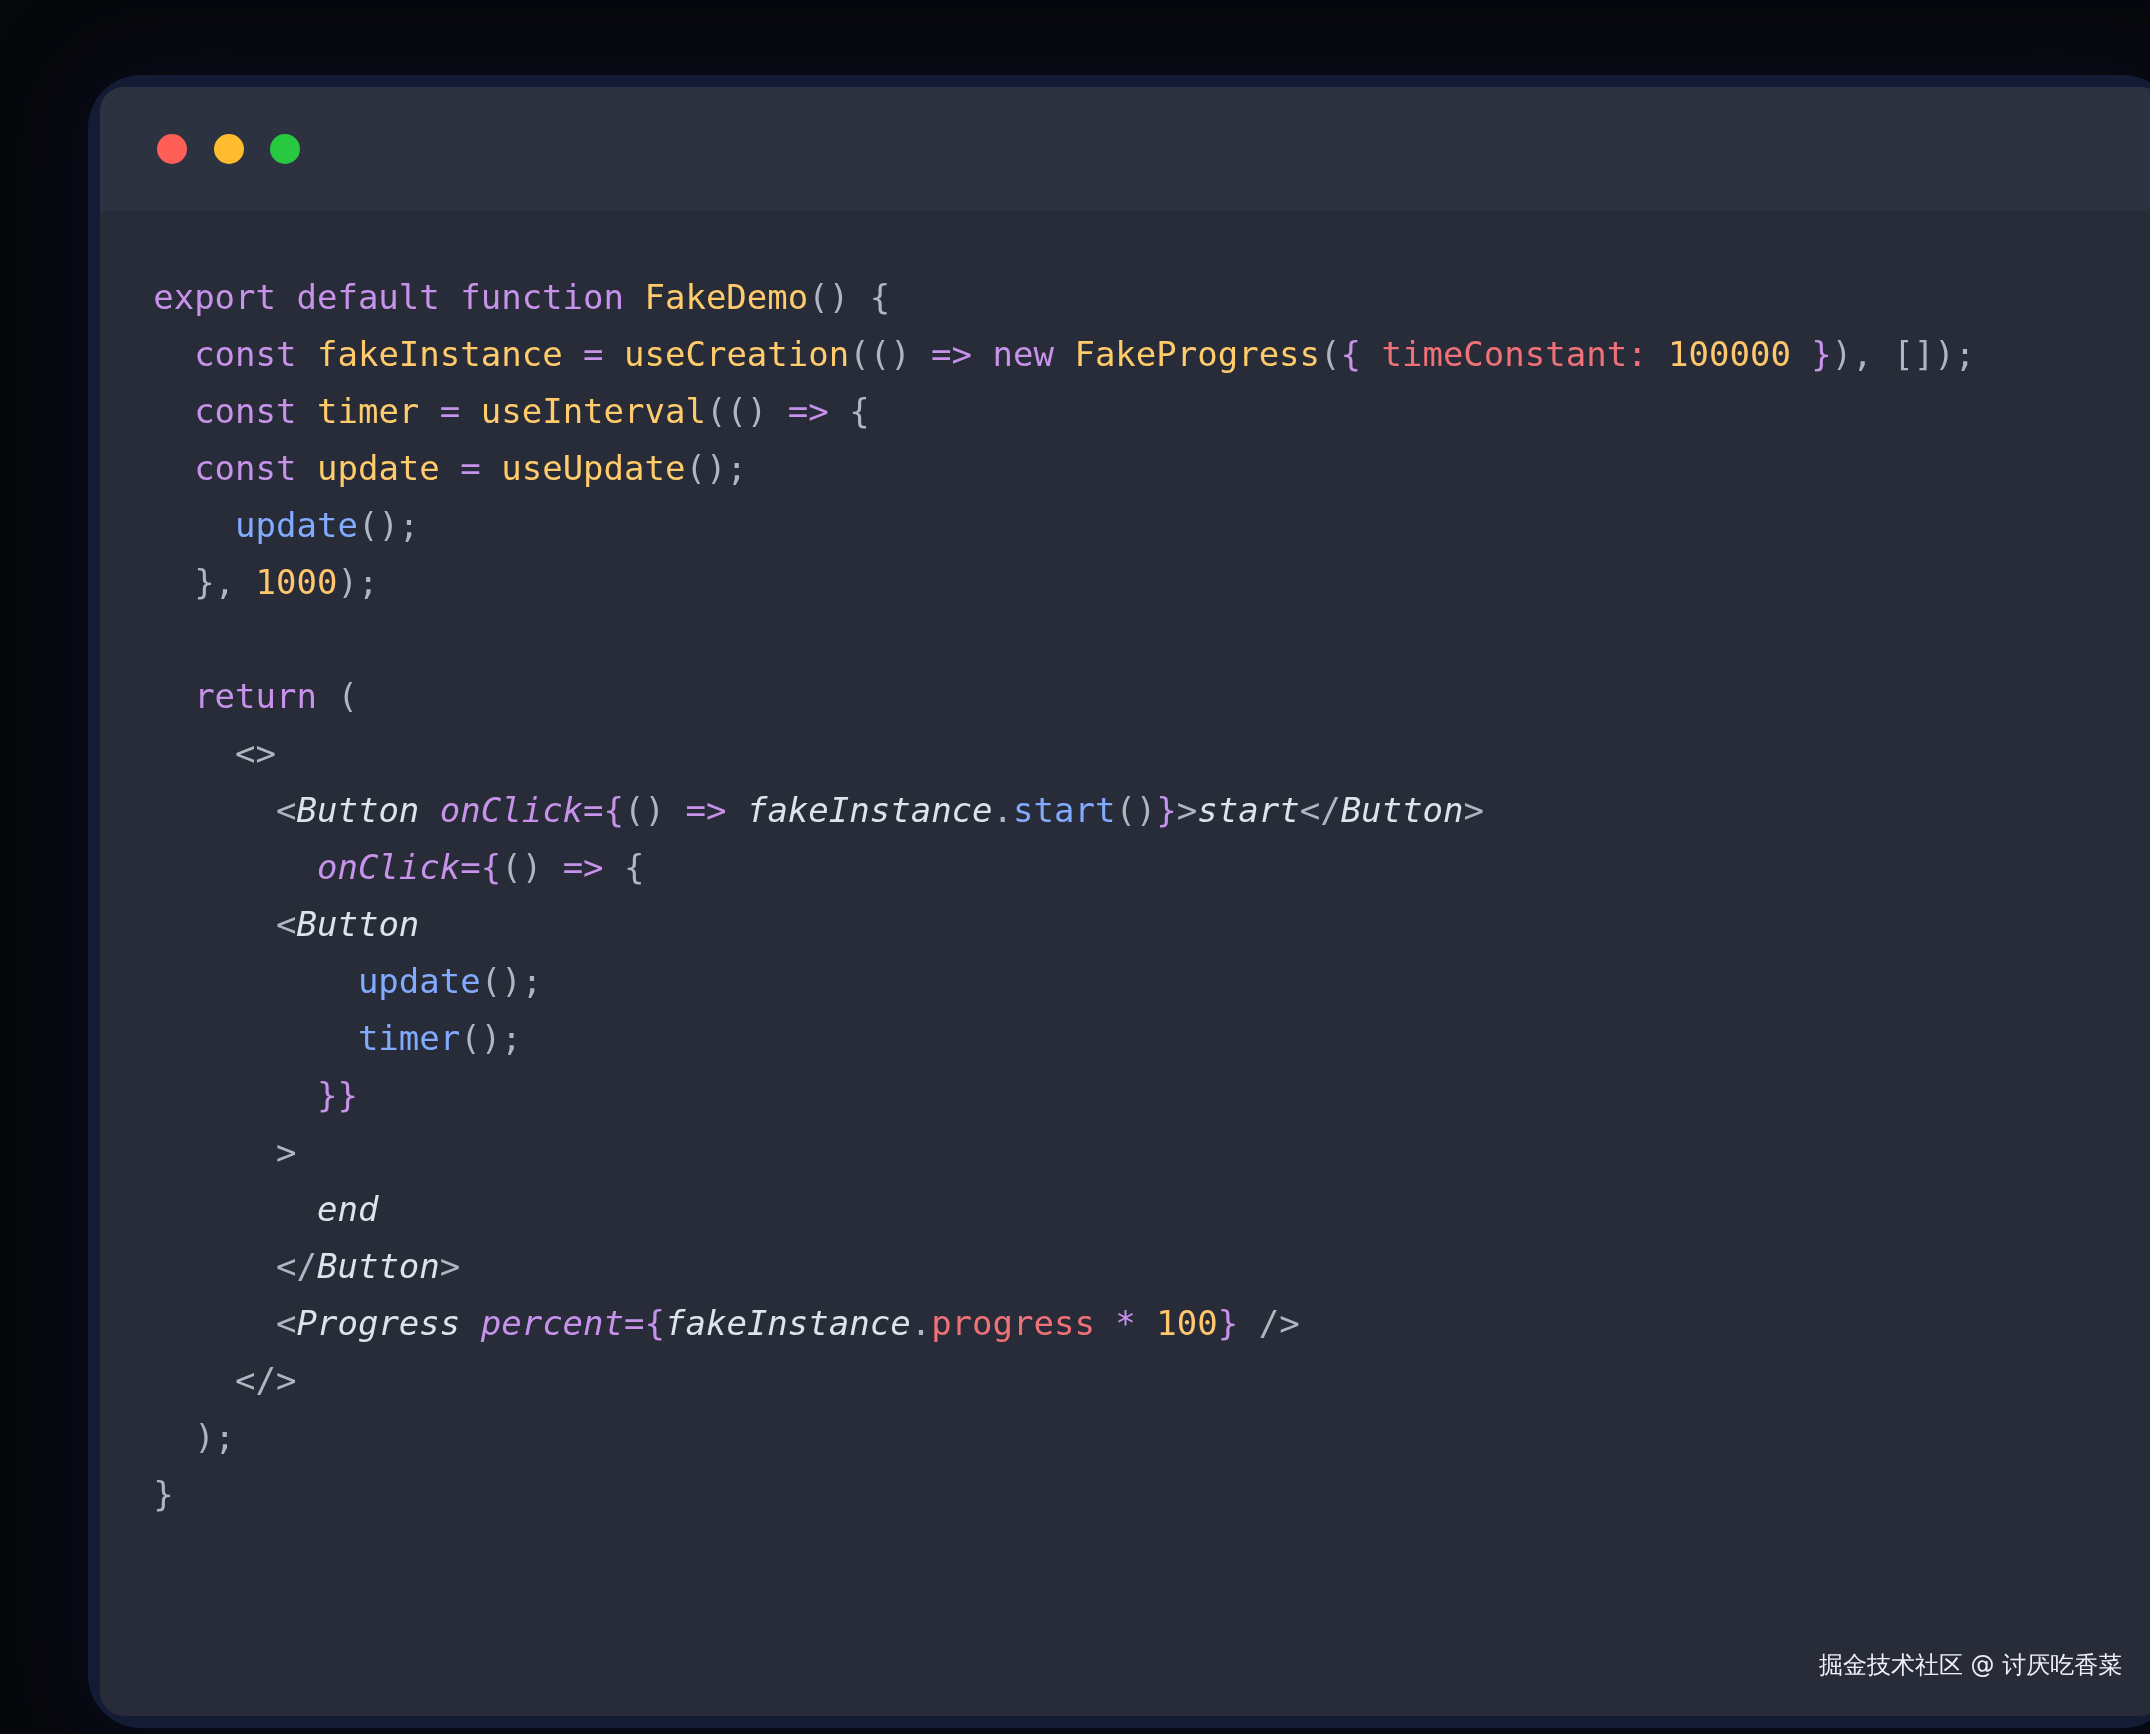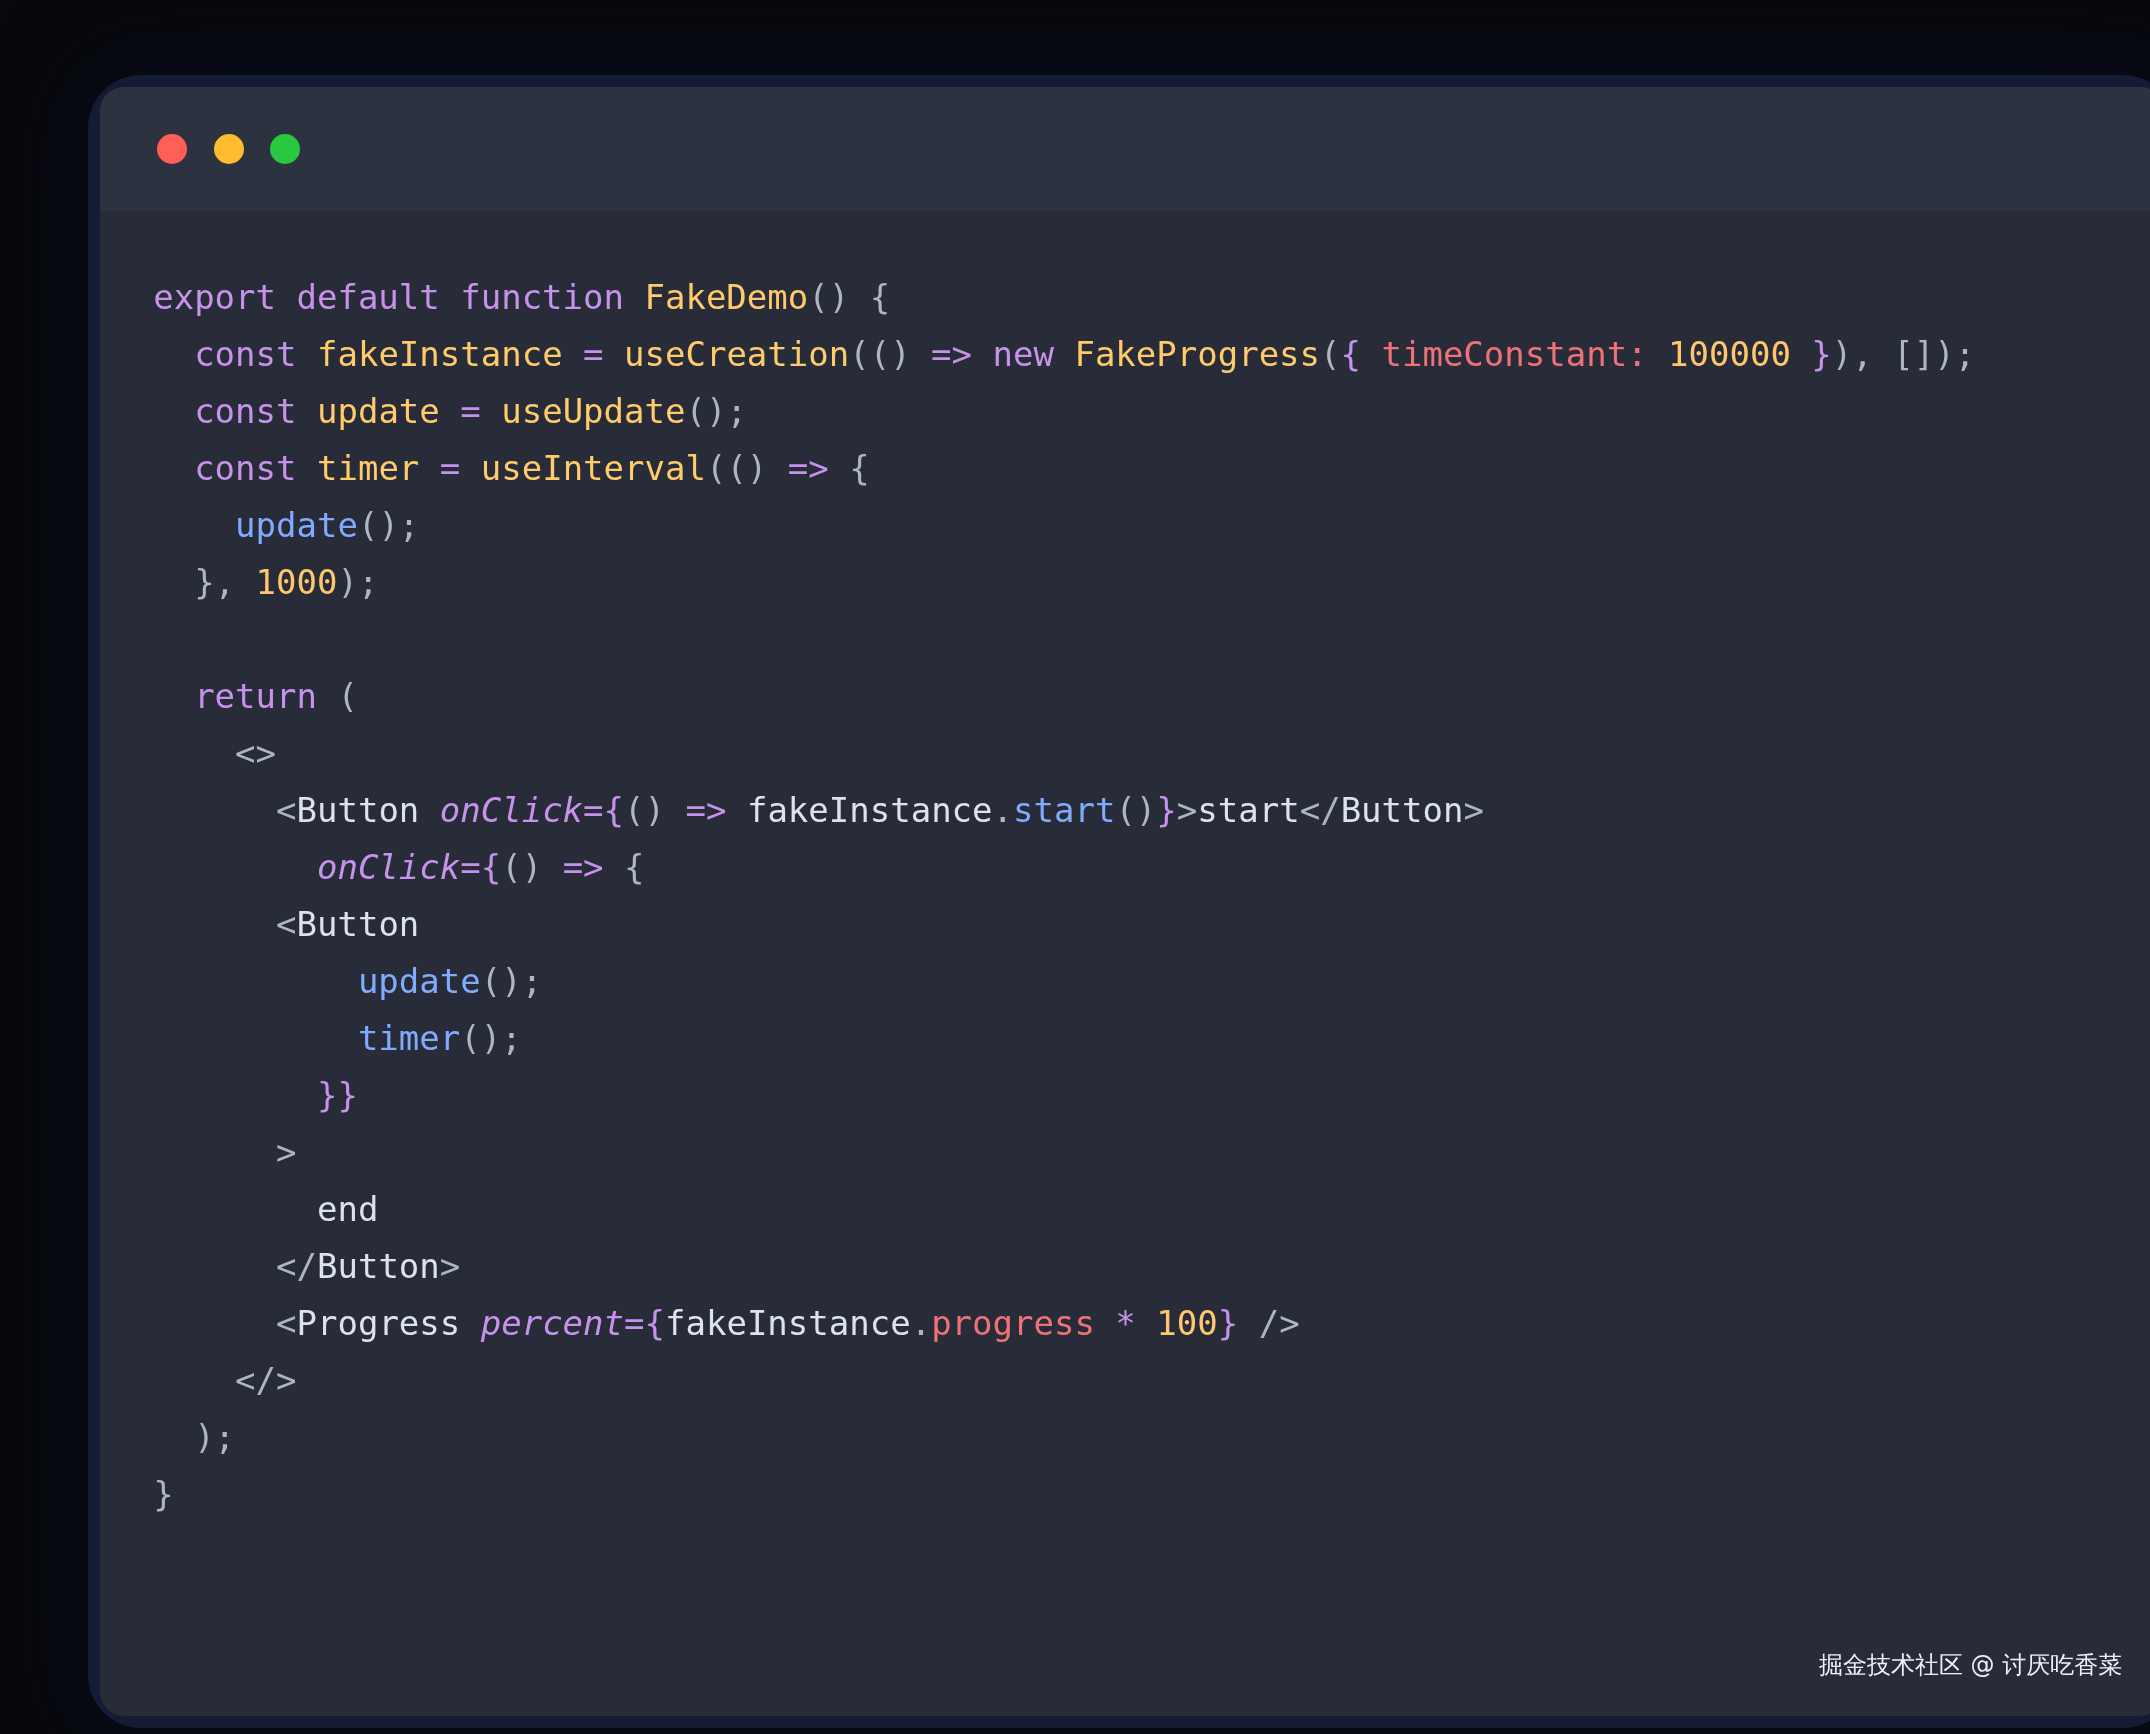--- a/index.html
+++ b/index.html
@@ -42,21 +42,21 @@
     font-size: 34px;
     line-height: 57px;
     min-height: 57px;
     font-family: "DejaVu Sans Mono", "Liberation Mono", monospace;
   }
   .tok-kw   { color: var(--kw,   #c792ea); }
   .tok-fn   { color: var(--fn,   #ffcb6b); }
   .tok-num  { color: var(--num,  #ffc66d); }
   .tok-prop { color: var(--prop, #f07178); }
   .tok-call { color: var(--call, #82aaff); }
-  .tok-txt  { color: var(--txt,  #dde3ec); }
+  .tok-txt  { color: var(--txt,  #dde3ec); font-style: italic; }
   .tok-pn   { color: var(--pn,   #aeb6c2); }
   .tok-at   { color: var(--at,   #c792ea); font-style: italic; }
   .watermark {
     position: absolute;
     right: 42px;
     bottom: 35px;
     font-family: "DejaVu Sans", "Liberation Sans", sans-serif;
     font-size: 24px;
     color: #eef1f6;
   }
@@ -69,22 +69,22 @@
     <div class="titlebar">
       <div class="dots">
           <div class="dot" style="background: rgb(255, 95, 87);"></div>
           <div class="dot" style="background: rgb(254, 188, 46);"></div>
           <div class="dot" style="background: rgb(40, 200, 64);"></div>
         </div>
     </div>
     <div class="code-area">
         <div class="code-line"><span class="tok-kw">export default function </span><span class="tok-fn">FakeDemo</span><span class="tok-pn">() {</span></div>
         <div class="code-line"><span class="tok-pn">  </span><span class="tok-kw">const </span><span class="tok-fn">fakeInstance </span><span class="tok-kw">= </span><span class="tok-fn">useCreation</span><span class="tok-pn">(() </span><span class="tok-kw">=&gt; </span><span class="tok-kw">new </span><span class="tok-fn">FakeProgress</span><span class="tok-pn">(</span><span class="tok-kw">{ </span><span class="tok-prop">timeConstant: </span><span class="tok-num">100000 </span><span class="tok-kw">}</span><span class="tok-pn">), []);</span></div>
+        <div class="code-line"><span class="tok-pn">  </span><span class="tok-kw">const </span><span class="tok-fn">timer </span><span class="tok-kw">= </span><span class="tok-fn">useInterval</span><span class="tok-pn">(() </span><span class="tok-kw">=&gt; </span><span class="tok-pn">{</span></div>
         <div class="code-line"><span class="tok-pn">  </span><span class="tok-kw">const </span><span class="tok-fn">update </span><span class="tok-kw">= </span><span class="tok-fn">useUpdate</span><span class="tok-pn">();</span></div>
-        <div class="code-line"><span class="tok-pn">  </span><span class="tok-kw">const </span><span class="tok-fn">timer </span><span class="tok-kw">= </span><span class="tok-fn">useInterval</span><span class="tok-pn">(() </span><span class="tok-kw">=&gt; </span><span class="tok-pn">{</span></div>
         <div class="code-line"><span class="tok-pn">    </span><span class="tok-call">update</span><span class="tok-pn">();</span></div>
         <div class="code-line"><span class="tok-pn">  }, </span><span class="tok-num">1000</span><span class="tok-pn">);</span></div>
         <div class="code-line"></div>
         <div class="code-line"><span class="tok-pn">  </span><span class="tok-kw">return </span><span class="tok-pn">(</span></div>
         <div class="code-line"><span class="tok-pn">    &lt;&gt;</span></div>
         <div class="code-line"><span class="tok-pn">      </span><span class="tok-pn">&lt;</span><span class="tok-txt">Button </span><span class="tok-at">onClick</span><span class="tok-kw">=</span><span class="tok-kw">{</span><span class="tok-pn">() </span><span class="tok-kw">=&gt; </span><span class="tok-txt">fakeInstance</span><span class="tok-pn">.</span><span class="tok-call">start</span><span class="tok-pn">()</span><span class="tok-kw">}</span><span class="tok-pn">&gt;</span><span class="tok-txt">start</span><span class="tok-pn">&lt;/</span><span class="tok-txt">Button</span><span class="tok-pn">&gt;</span></div>
         <div class="code-line"><span class="tok-pn">        </span><span class="tok-at">onClick</span><span class="tok-kw">=</span><span class="tok-kw">{</span><span class="tok-pn">() </span><span class="tok-kw">=&gt; </span><span class="tok-pn">{</span></div>
         <div class="code-line"><span class="tok-pn">      </span><span class="tok-pn">&lt;</span><span class="tok-txt">Button</span></div>
         <div class="code-line"><span class="tok-pn">          </span><span class="tok-call">update</span><span class="tok-pn">();</span></div>
         <div class="code-line"><span class="tok-pn">          </span><span class="tok-call">timer</span><span class="tok-pn">();</span></div>

